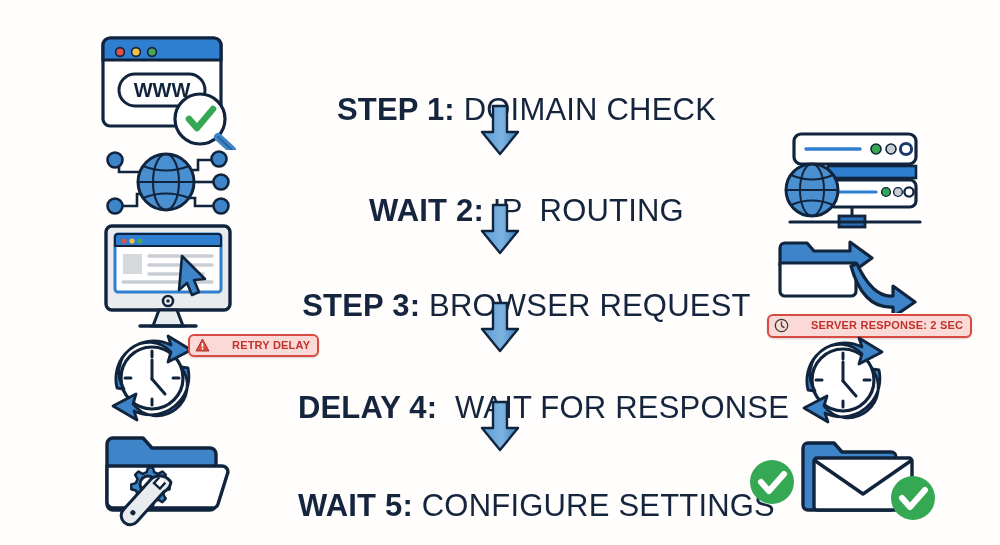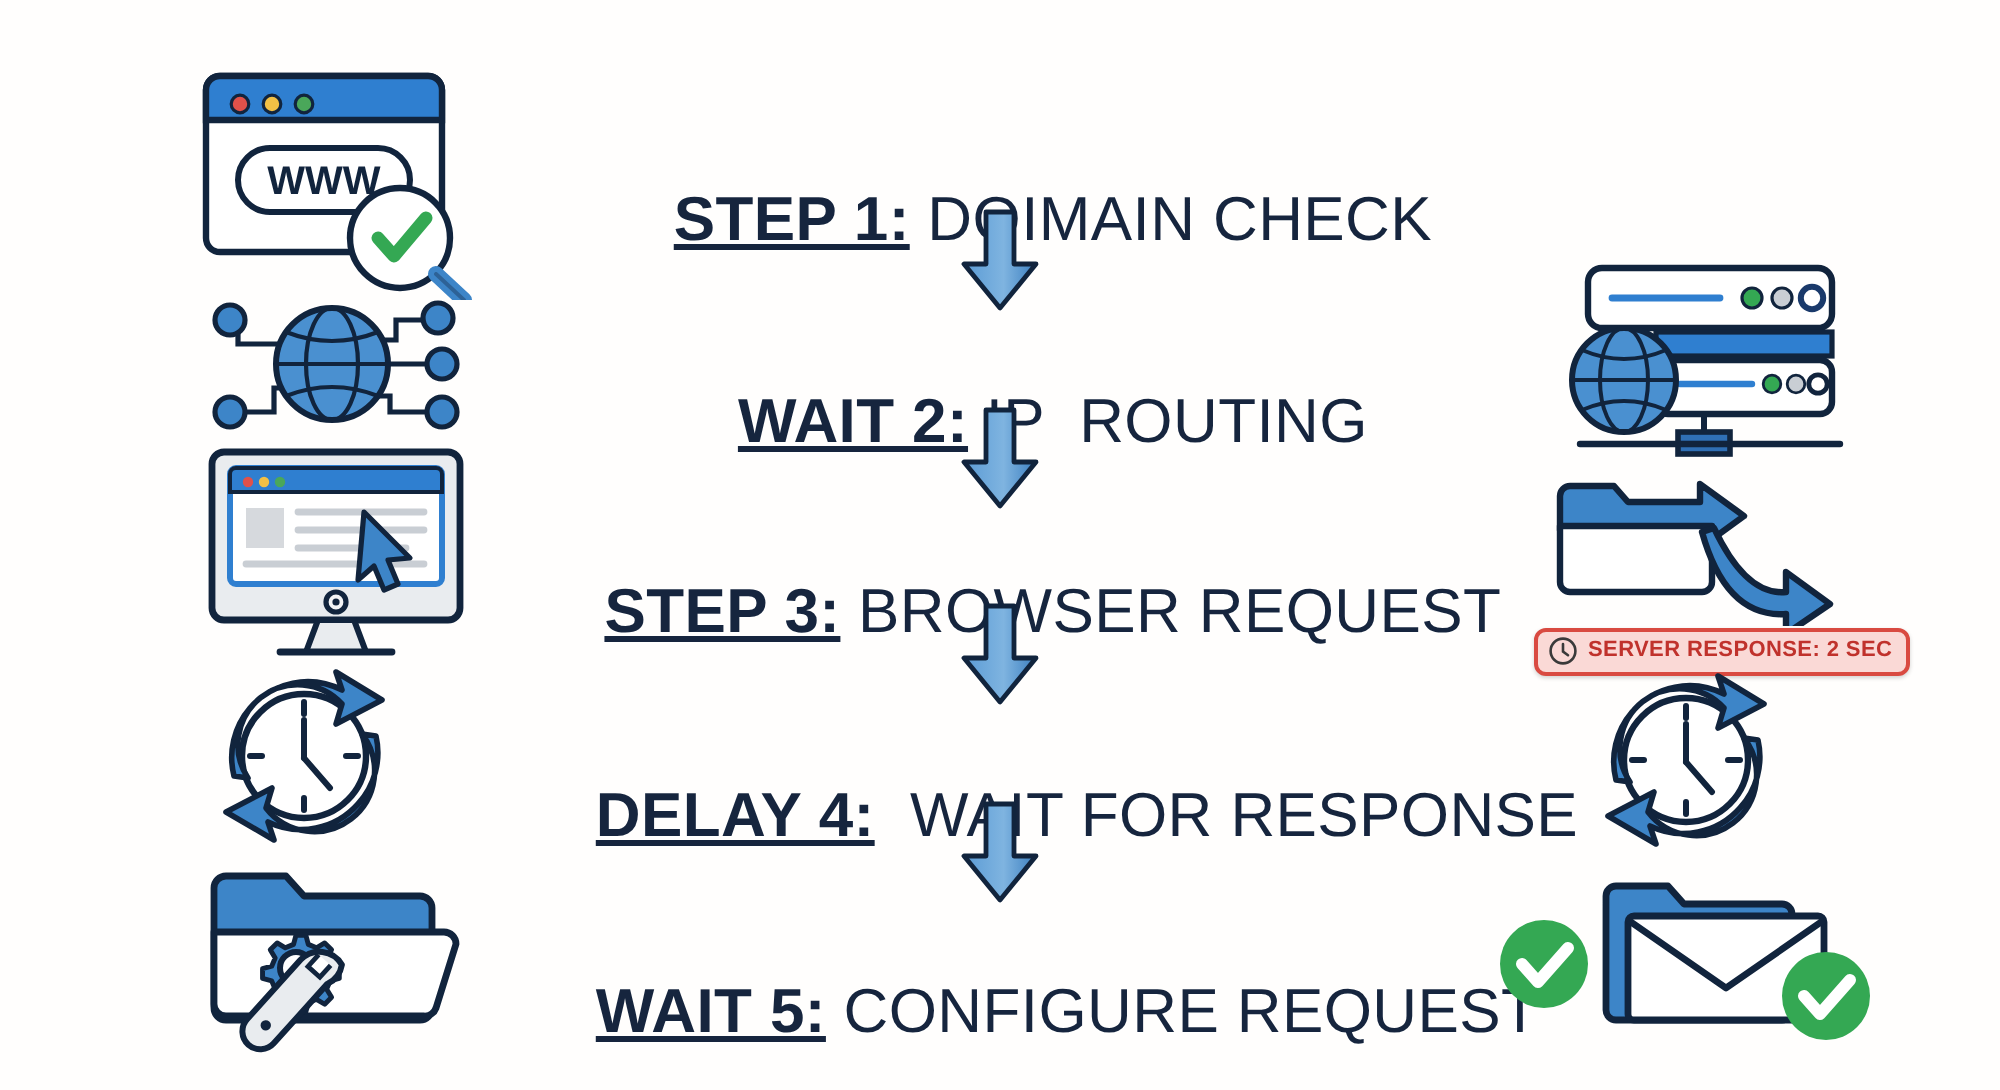--- a/index.html
+++ b/index.html
@@ -20,37 +20,37 @@
   .step-row{
     position:absolute;
     left:0; width:510px;
     text-align:center;
     white-space:pre;
     font-size:31px;
     letter-spacing:.2px;
     color:#16253e;
     text-shadow:0 1px 0 rgba(255,255,255,.6);
   }
-  .step-row .lead{font-weight:bold;text-decoration:underline;}
+  .step-row .lead{font-weight:bold;}
   .step-row .rest{font-weight:normal;}
 
   .arrow{
     position:absolute;
     left:0;width:510px;
     text-align:center;
   }
   .arrow svg{display:block;margin:0 auto;}
 
   
   .ico{position:absolute;}
 
   
   .badge{
     position:absolute;
-    display:flex;align-items:center;gap:5px;
+    display:flex;align-items:center;gap:22px;
     background:#fad9d6;
     border:2px solid #d94a41;
     border-radius:6px;
     padding:2px 7px 3px 5px;
     color:#c0322c;
     font-weight:bold;
     font-size:11px;
     letter-spacing:.2px;
     white-space:nowrap;
     box-shadow:0 1px 2px rgba(0,0,0,.18);
@@ -106,21 +106,21 @@
       <span class="lead">DELAY 4:</span><span class="rest">  WAIT FOR RESPONSE</span>
     </div>
 
     <div class="arrow" style="top:400px;">
       <svg width="44" height="52" viewBox="0 0 44 52">
         <path d="M15 2 L29 2 L29 28 L40 28 L22 50 L4 28 L15 28 Z" fill="url(#ag1)" stroke="#11243d" stroke-width="2.4" stroke-linejoin="round"></path>
       </svg>
     </div>
 
     <div class="step-row" style="top:452px;">
-      <span class="lead">WAIT 5:</span><span class="rest"> CONFIGURE REQUEST</span>
+      <span class="lead">WAIT 5:</span><span class="rest"> CONFIGURE SETTINGS</span>
     </div>
   </div>
 
   <div class="ico" style="left:95px;top:30px;text-align:center;">
     <svg width="145" height="120" viewBox="0 0 145 120">
       <rect x="8" y="8" width="118" height="88" rx="7" fill="#ffffff" stroke="#11243d" stroke-width="3.2"></rect>
       <path d="M8 15 a7 7 0 0 1 7-7 h104 a7 7 0 0 1 7 7 v15 h-118 z" fill="#2f7fd0" stroke="#11243d" stroke-width="3.2"></path>
       <circle cx="25" cy="22" r="4.4" fill="#e0514a" stroke="#11243d" stroke-width="1.6"></circle>
       <circle cx="41" cy="22" r="4.4" fill="#f2c045" stroke="#11243d" stroke-width="1.6"></circle>
       <circle cx="57" cy="22" r="4.4" fill="#4aa75a" stroke="#11243d" stroke-width="1.6"></circle>
@@ -189,20 +189,30 @@
         <line x1="20" y1="46" x2="26" y2="46"></line>
         <line x1="68" y1="46" x2="74" y2="46"></line>
         <line x1="47" y1="28" x2="47" y2="47"></line>
         <line x1="47" y1="47" x2="60" y2="62"></line>
       </g>
       <path d="M12 56 A38 38 0 0 1 20 22 A38 38 0 0 1 66 13 L63 4 L86 18 L63 30 L66 20 A30 30 0 0 0 19 57 Z" fill="#3d85c8" stroke="#11243d" stroke-width="2.8" stroke-linejoin="round"></path>
       <path d="M83 36 A38 38 0 0 1 74 70 A38 38 0 0 1 29 79 L32 88 L8 74 L31 62 L28 72 A30 30 0 0 0 76 35 Z" fill="#3d85c8" stroke="#11243d" stroke-width="2.8" stroke-linejoin="round"></path>
     </svg>
   </div>
 
+  <div class="badge" style="left:188px;top:334px;">
+    <span>
+      <svg width="15" height="14" viewBox="0 0 15 14">
+        <path d="M7.5 1 L14 13 L1 13 Z" fill="#d94a41" stroke="#b1302a" stroke-width="1"></path>
+        <rect x="6.7" y="5" width="1.6" height="4.3" fill="#ffffff"></rect>
+        <rect x="6.7" y="10" width="1.6" height="1.6" fill="#ffffff"></rect>
+      </svg>
+    </span>
+    <span class="btxt">RETRY DELAY</span>
+  </div>
 
   <div class="ico" style="left:95px;top:422px;">
     <svg width="150" height="108" viewBox="0 0 150 108">
       <path d="M12 22 a6 6 0 0 1 6 -6 h30 l9 10 h58 a6 6 0 0 1 6 6 v50 a6 6 0 0 1 -6 6 h-97 a6 6 0 0 1 -6 -6 z" fill="#3d85c8" stroke="#11243d" stroke-width="3.4" stroke-linejoin="round"></path>
       <path d="M12 44 h115 a6 6 0 0 1 6 6 l-10 32 a6 6 0 0 1 -6 4 h-99 a6 6 0 0 1 -6 -6 z" fill="#ffffff" stroke="#11243d" stroke-width="3.4" stroke-linejoin="round"></path>
       <g transform="translate(53,62)">
         <path d="M0 -20 l6 0 l1.5 5.6 l5 2.1 l5 -3 l4.2 4.2 l-3 5 l2.1 5 l5.6 1.5 l0 6 l-5.6 1.5 l-2.1 5 l3 5 l-4.2 4.2 l-5 -3 l-5 2.1 l-1.5 5.6 l-6 0 l-1.5 -5.6 l-5 -2.1 l-5 3 l-4.2 -4.2 l3 -5 l-2.1 -5 l-5.6 -1.5 l0 -6 l5.6 -1.5 l2.1 -5 l-3 -5 l4.2 -4.2 l5 3 l5 -2.1 z" fill="#3d85c8" stroke="#11243d" stroke-width="3" stroke-linejoin="round" transform="scale(.82)"></path>
         <circle cx="0" cy="0" r="8" fill="#ffffff" stroke="#11243d" stroke-width="3"></circle>
       </g>
       <g transform="translate(70,55) rotate(42)">

